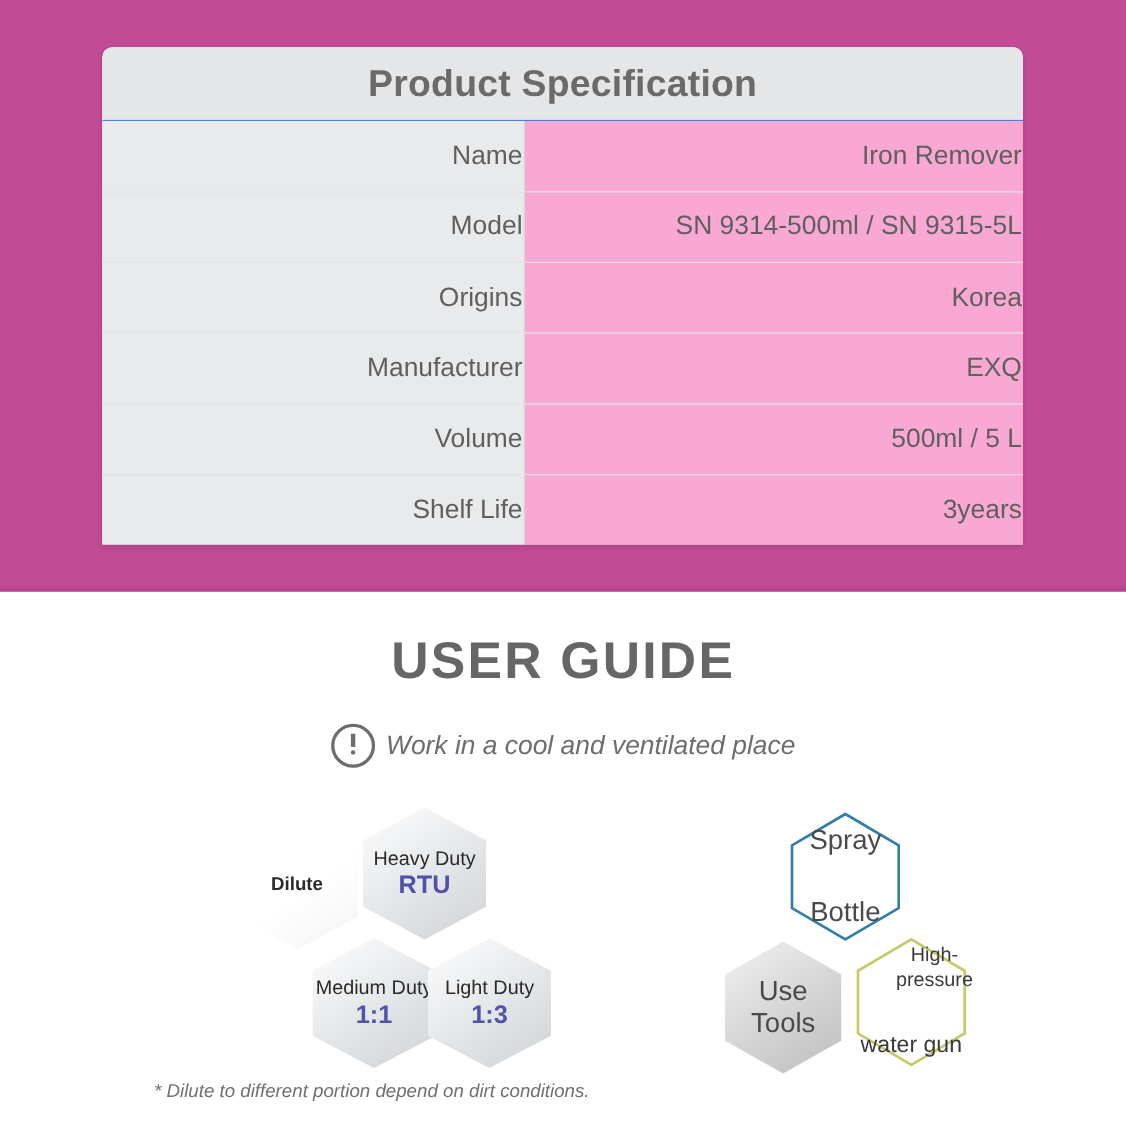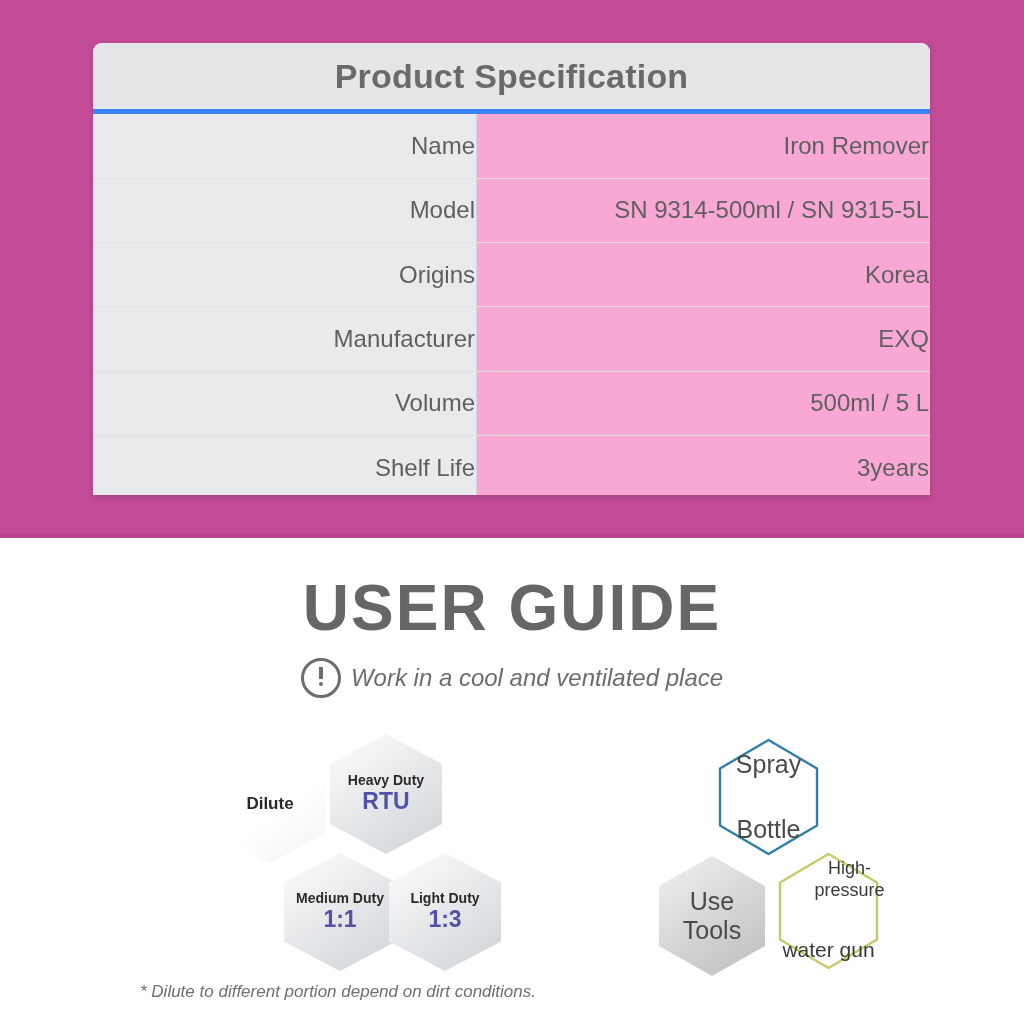--- a/index.html
+++ b/index.html
@@ -49,21 +49,21 @@
   .spec-title {
     height: 66px;
     background: #e4e6e8;
     color: #6a6a6a;
     font-size: 34px;
     font-weight: bold;
     display: flex;
     align-items: center;
     justify-content: center;
     letter-spacing: 0.2px;
-    border-bottom: 5px solid #3b82f6;
+    border-bottom: 1px solid #3b82f6;
   }
   .spec-table {
     width: 100%;
     border-collapse: collapse;
     table-layout: fixed;
   }
   .spec-table tr {
     height: 64.3px;
   }
   .spec-table td {
@@ -95,21 +95,21 @@
     width: 1024px;
     height: 486px;
     background: #ffffff;
   }
   .guide-title {
     position: absolute;
     left: 0;
     top: 38px;
     width: 1024px;
     text-align: center;
-    font-size: 64px;
+    font-size: 47px;
     font-weight: bold;
     color: #666666;
     letter-spacing: 2px;
     line-height: 1;
   }
   .guide-sub {
     position: absolute;
     left: 0;
     top: 120px;
     width: 1024px;
@@ -191,21 +191,21 @@
     position: absolute;
     inset: 0;
     display: flex;
     flex-direction: column;
     align-items: center;
     justify-content: center;
     text-align: center;
     gap: 36px;
   }
 
-  .l1 { font-size: 14px; font-weight: bold; color: #2a2a2a; line-height: 1.15; }
+  .l1 { font-size: 18px; font-weight: normal; color: #2a2a2a; line-height: 1.15; }
   .l2 { font-size: 23px; font-weight: bold; color: #4f52a8; line-height: 1.2; }
   .dilute-lbl { font-size: 17px; font-weight: bold; color: #2a2a2a; }
   .plain-lg { font-size: 25px; color: #4a4a4a; line-height: 1.18; font-weight: normal; }
   .plain-sm { font-size: 18px; color: #3a3a3a; line-height: 1.2; padding-left: 42px; }
   .plain-md { font-size: 21px; color: #3a3a3a; line-height: 1.25; }
 
   .footnote {
     position: absolute;
     left: 140px;
     top: 444px;

